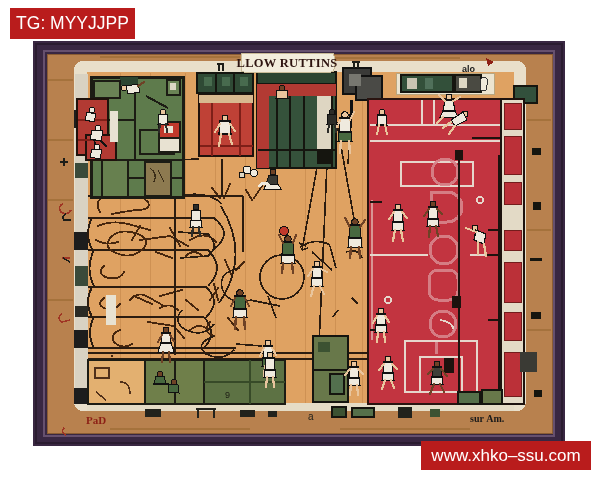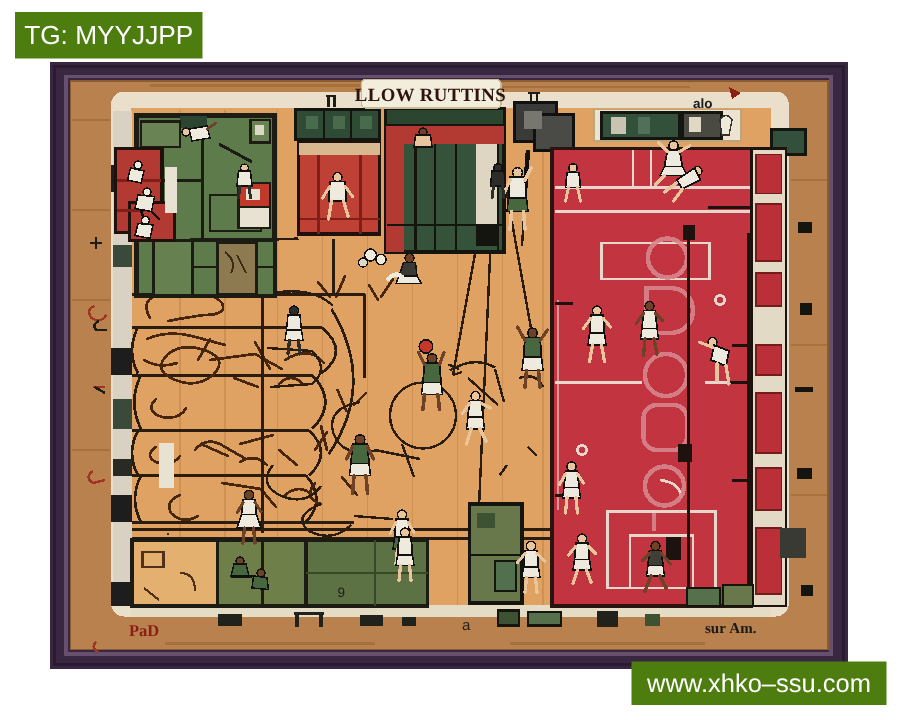--- a/index.html
+++ b/index.html
@@ -1,17 +1,17 @@
 <!DOCTYPE html>
 <html><head>
 <meta charset="utf-8">
 <style>
 html,body{margin:0;padding:0;background:#ffffff;width:600px;height:480px;overflow:hidden;font-family:"Liberation Sans",sans-serif;}
 .wrap{position:relative;width:600px;height:480px;}
-.tag{position:absolute;background:#4d7c0f;color:#fff;display:flex;align-items:center;justify-content:center;white-space:nowrap;}
+.tag{position:absolute;background:#b91c1c;color:#fff;display:flex;align-items:center;justify-content:center;white-space:nowrap;}
 </style>
 </head>
 <body>
 <div class="wrap">
 
 <svg width="600" height="480" viewBox="0 0 600 480" xmlns="http://www.w3.org/2000/svg" shape-rendering="crispEdges">
 
 <rect x="0" y="0" width="600" height="480" fill="#ffffff"></rect>
 
 <g>

